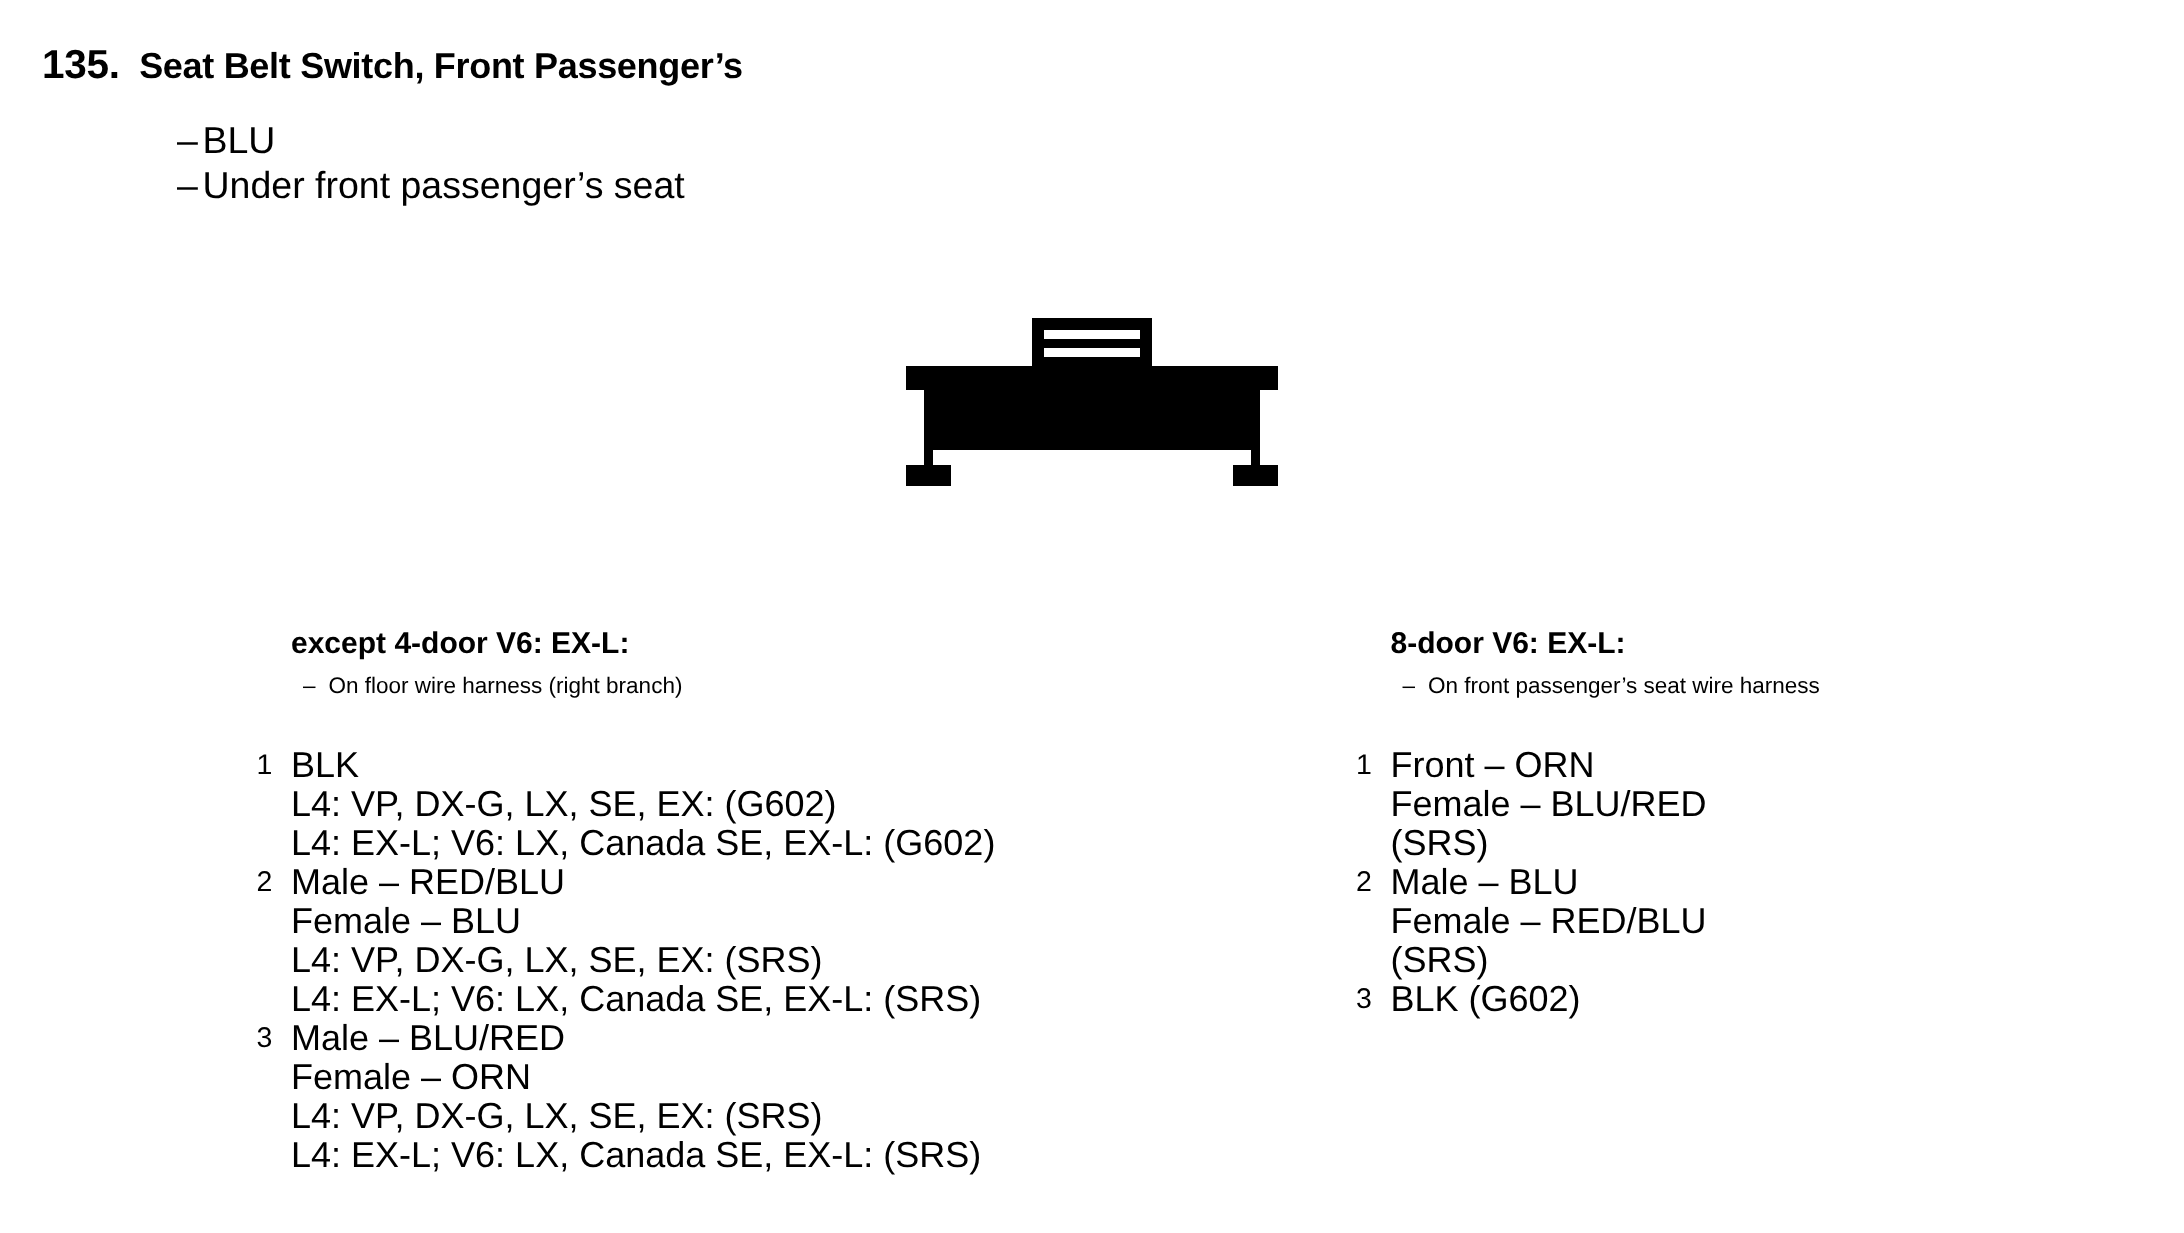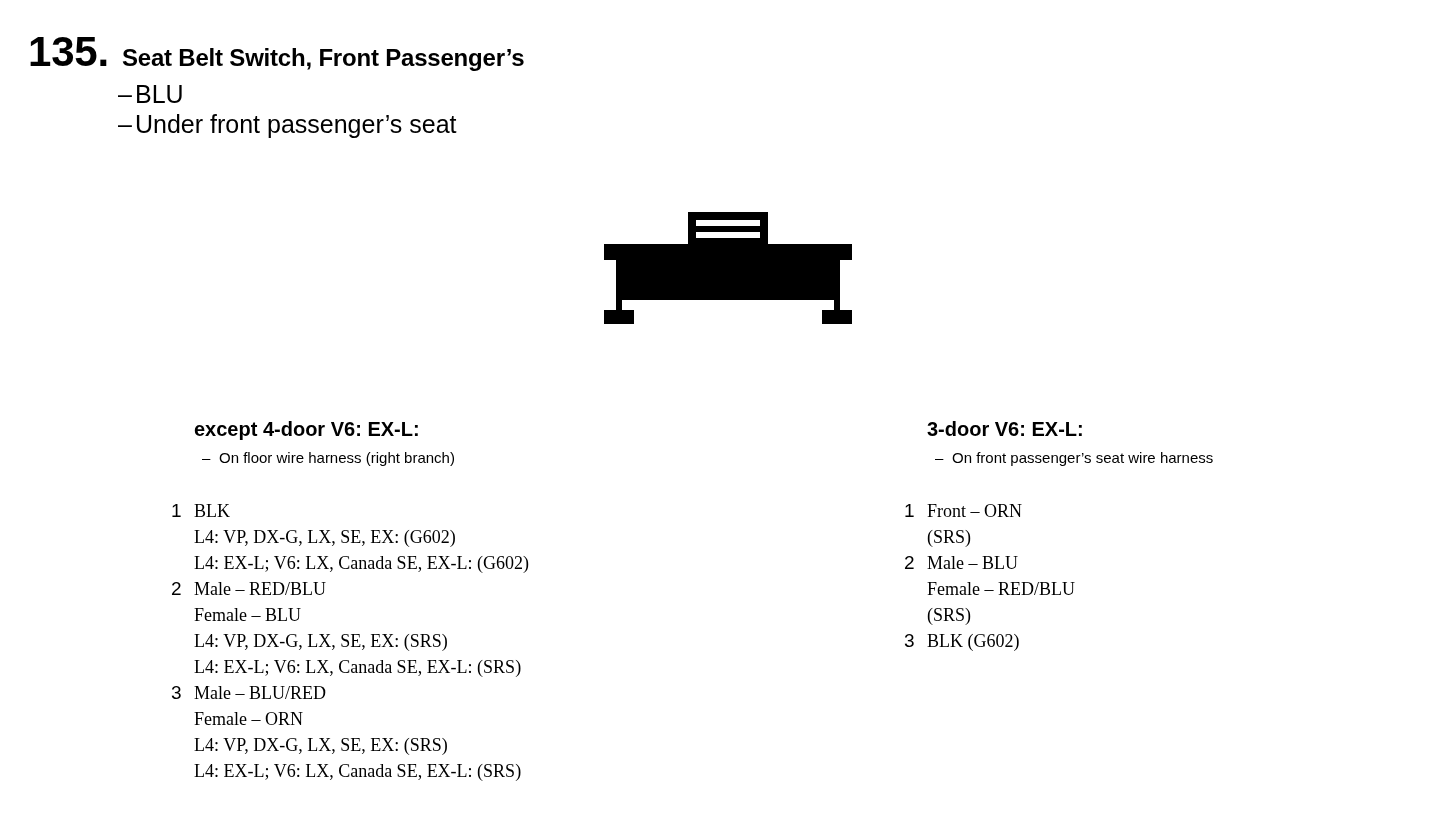--- a/index.html
+++ b/index.html
@@ -26,21 +26,21 @@
   
   .title-row {
     position: absolute;
     left: 28px;
     top: 28px;
     display: flex;
     align-items: baseline;
     white-space: nowrap;
   }
   .title-num {
-    font-size: 42px;
+    font-size: 27px;
     font-weight: bold;
     letter-spacing: -0.2px;
     text-align: right;
   }
   .title-text {
     font-size: 24px;
     font-weight: bold;
     margin-left: 13px;
     letter-spacing: -0.2px;
   }
@@ -111,24 +111,23 @@
     margin-left: -23px;
     flex: 0 0 23px;
     font-size: 19px;
     line-height: 26px;
     text-align: left;
   }
   .pin-lines {
     flex: 1 1 auto;
   }
   .pin-line {
-    font-size: 18px;
+    font-size: 24px;
     line-height: 26px;
     white-space: nowrap;
-    font-family: Liberation Serif, serif;
   }
 </style>
 </head>
 <body>
 
 <div class="page">
 
   <div class="title-row">
     <span class="title-num">135.</span>
     <span class="title-text">Seat Belt Switch, Front Passenger’s</span>
@@ -216,30 +215,31 @@
           <div class="pin-line">Male – BLU/RED</div>
           <div class="pin-line">Female – ORN</div>
           <div class="pin-line">L4: VP, DX-G, LX, SE, EX: (SRS)</div>
           <div class="pin-line">L4: EX-L; V6: LX, Canada SE, EX-L: (SRS)</div>
         </div>
       </div>
     </div>
   </div>
 
   <div class="column right">
-    <div class="col-title">3-door V6: EX-L:</div>
+    <div class="col-title">8-door V6: EX-L:</div>
     <div class="col-sub">
       <span class="note-dash">–</span><span>On front passenger’s seat wire harness</span>
     </div>
 
     <div class="pin-list">
       <div class="pin">
         <span class="pin-num">1</span>
         <div class="pin-lines">
           <div class="pin-line">Front – ORN</div>
+          <div class="pin-line">Female – BLU/RED</div>
           <div class="pin-line">(SRS)</div>
         </div>
       </div>
       <div class="pin">
         <span class="pin-num">2</span>
         <div class="pin-lines">
           <div class="pin-line">Male – BLU</div>
           <div class="pin-line">Female – RED/BLU</div>
           <div class="pin-line">(SRS)</div>
         </div>

